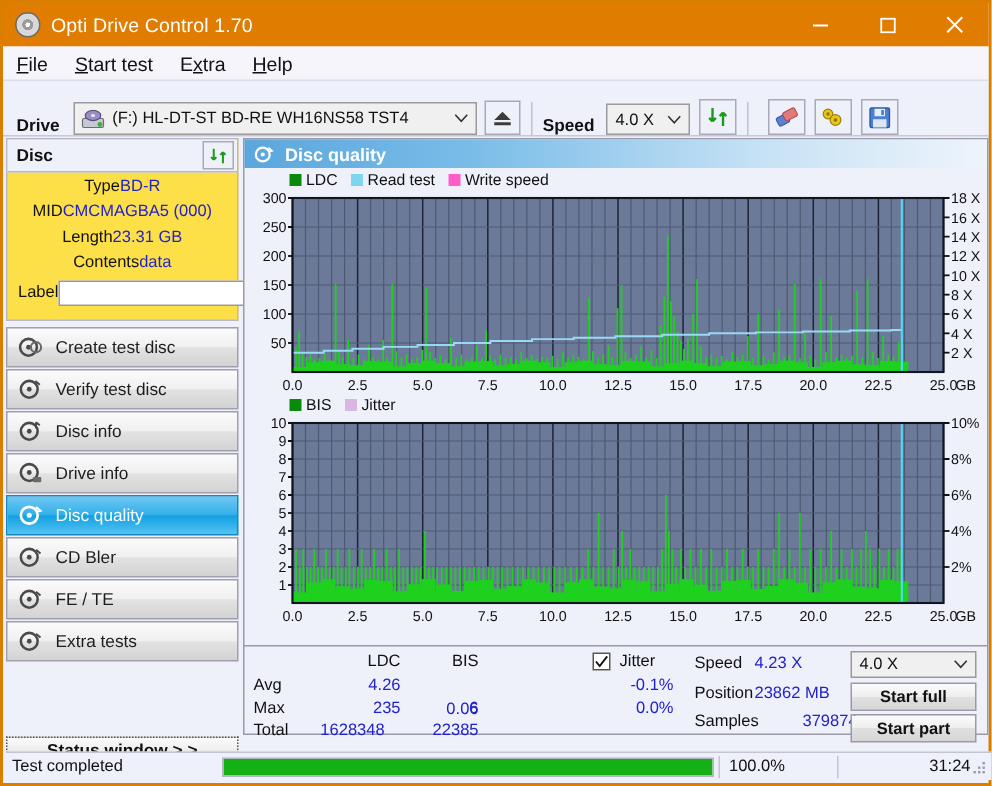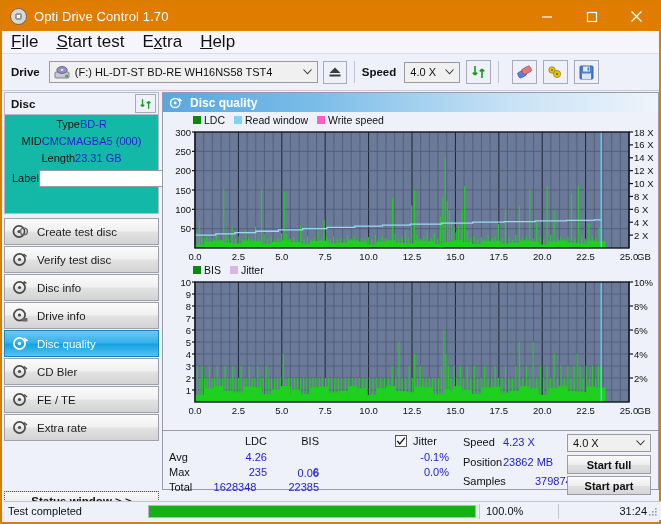--- a/index.html
+++ b/index.html
@@ -33,27 +33,27 @@
     color:#fff;font-size:14px;line-height:1;
   }
   .winbtn svg{display:block;}
   
   .menubar{
     position:absolute;left:0;top:29px;width:657px;height:22px;
     background:#f5f5fb;display:flex;align-items:center;
     border-bottom:1px solid #dcdce8;
   }
   .menu-item{
-    padding:2px 9px;font-size:17px;color:#111;cursor:default;
+    padding:2px 9px;font-size:13px;color:#111;cursor:default;
   }
   .menu-item u{text-decoration:underline;}
   
   .toolbar{
     position:absolute;left:0;top:52px;width:657px;height:36px;
-    background:#eef0fa;display:flex;align-items:center;
+    background:#eef0fa;display:flex;align-items:flex-end;
     border-bottom:1px solid #c8c8d8;
   }
   .tb-label{font-weight:bold;font-size:11.5px;color:#111;margin-left:9px;}
   .drive-combo{
     margin-left:9px;width:269px;height:22px;background:#f0f0f0;
     border:1px solid #9a9a9a;box-sizing:border-box;
     display:flex;align-items:center;position:relative;
   }
   .drive-icon{
     width:16px;height:13px;margin-left:4px;margin-right:5px;flex:0 0 auto;position:relative;
@@ -74,21 +74,21 @@
     display:flex;align-items:center;position:relative;padding-left:5px;font-size:11px;color:#111;
   }
   .tool-btn{
     width:25px;height:24px;background:#eef0fa;border:1px solid #a9a9b8;
     box-sizing:border-box;display:flex;align-items:center;justify-content:center;margin-left:6px;
   }
   
   .leftpanel{position:absolute;left:2px;top:90px;width:155px;height:400px;}
   .disc-box{
     position:absolute;left:0;top:0;width:155px;height:122px;
-    background:#14b8a6;border:1px solid #b8b8c8;box-sizing:border-box;
+    background:#fde047;border:1px solid #b8b8c8;box-sizing:border-box;
   }
   .disc-head{
     height:21px;border-bottom:1px solid #b8b8c8;display:flex;align-items:center;
     justify-content:space-between;background:#eef0fa;
   }
   .disc-head b{font-size:11.5px;margin-left:6px;color:#111;}
   .refresh-btn{
     width:21px;height:19px;margin-right:2px;border:1px solid #a9a9b8;background:#eef0fa;
     box-sizing:border-box;display:flex;align-items:center;justify-content:center;
   }
@@ -300,20 +300,24 @@
         <span class="v">BD-R</span>
       </div>
       <div class="drow">
         <span class="k">MID</span>
         <span class="v">CMCMAGBA5 (000)</span>
       </div>
       <div class="drow">
         <span class="k">Length</span>
         <span class="v">23.31 GB</span>
       </div>
+      <div class="drow">
+        <span class="k">Contents</span>
+        <span class="v">data</span>
+      </div>
       <div class="labelrow">
         <span class="k">Label</span>
         <input class="label-input" type="text" value="" style="">
         <div class="cd-btn">
           <svg width="15" height="15" viewBox="0 0 16 16">
             <circle cx="8" cy="8" r="6.6" fill="#eeea8c" stroke="#8a8a3a" stroke-width="0.9"></circle>
             <circle cx="8" cy="8" r="3.4" fill="none" stroke="#b5b560" stroke-width="0.8"></circle>
             <circle cx="8" cy="8" r="1.7" fill="#f7f7e0" stroke="#8a8a3a" stroke-width="0.7"></circle>
           </svg>
         </div>
@@ -392,21 +396,21 @@
         <span class="ntxt">FE / TE</span>
       </div>
       <div class="navitem">
         <span class="nicon">
           <svg width="17" height="17" viewBox="0 0 17 17">
               <circle cx="7.5" cy="8.5" r="5.6" fill="none" stroke="#4a4a4a" stroke-width="1.7"></circle>
               <circle cx="7.5" cy="8.5" r="1.6" fill="#4a4a4a"></circle>
               <path d="M12 3.5 L15 6" stroke="#4a4a4a" stroke-width="1.3"></path>
             </svg>
         </span>
-        <span class="ntxt">Extra rate</span>
+        <span class="ntxt">Extra tests</span>
       </div>
     </div>
 
     <div class="statusbtn" style="top:399px">Status window &gt; &gt;</div>
   </div>
 
   <div class="main">
     <div class="main-head">
       <span class="hicon">
         <svg width="14" height="14" viewBox="0 0 17 17">
@@ -420,21 +424,21 @@
 
     <div class="chartwrap">
 
       <div class="legend" id="legend-top" style="left:30px;top:2px;">
           <span class="lg">
             <span class="sw" style="background: rgb(10, 138, 10);"></span>
             <span>LDC</span>
           </span>
           <span class="lg">
             <span class="sw" style="background: rgb(127, 212, 242);"></span>
-            <span>Read window</span>
+            <span>Read test</span>
           </span>
           <span class="lg">
             <span class="sw" style="background: rgb(255, 94, 200);"></span>
             <span>Write speed</span>
           </span>
         </div>
       <div class="legend" id="legend-bottom" style="left:30px;top:152px;">
           <span class="lg">
             <span class="sw" style="background: rgb(10, 138, 10);"></span>
             <span>BIS</span>

